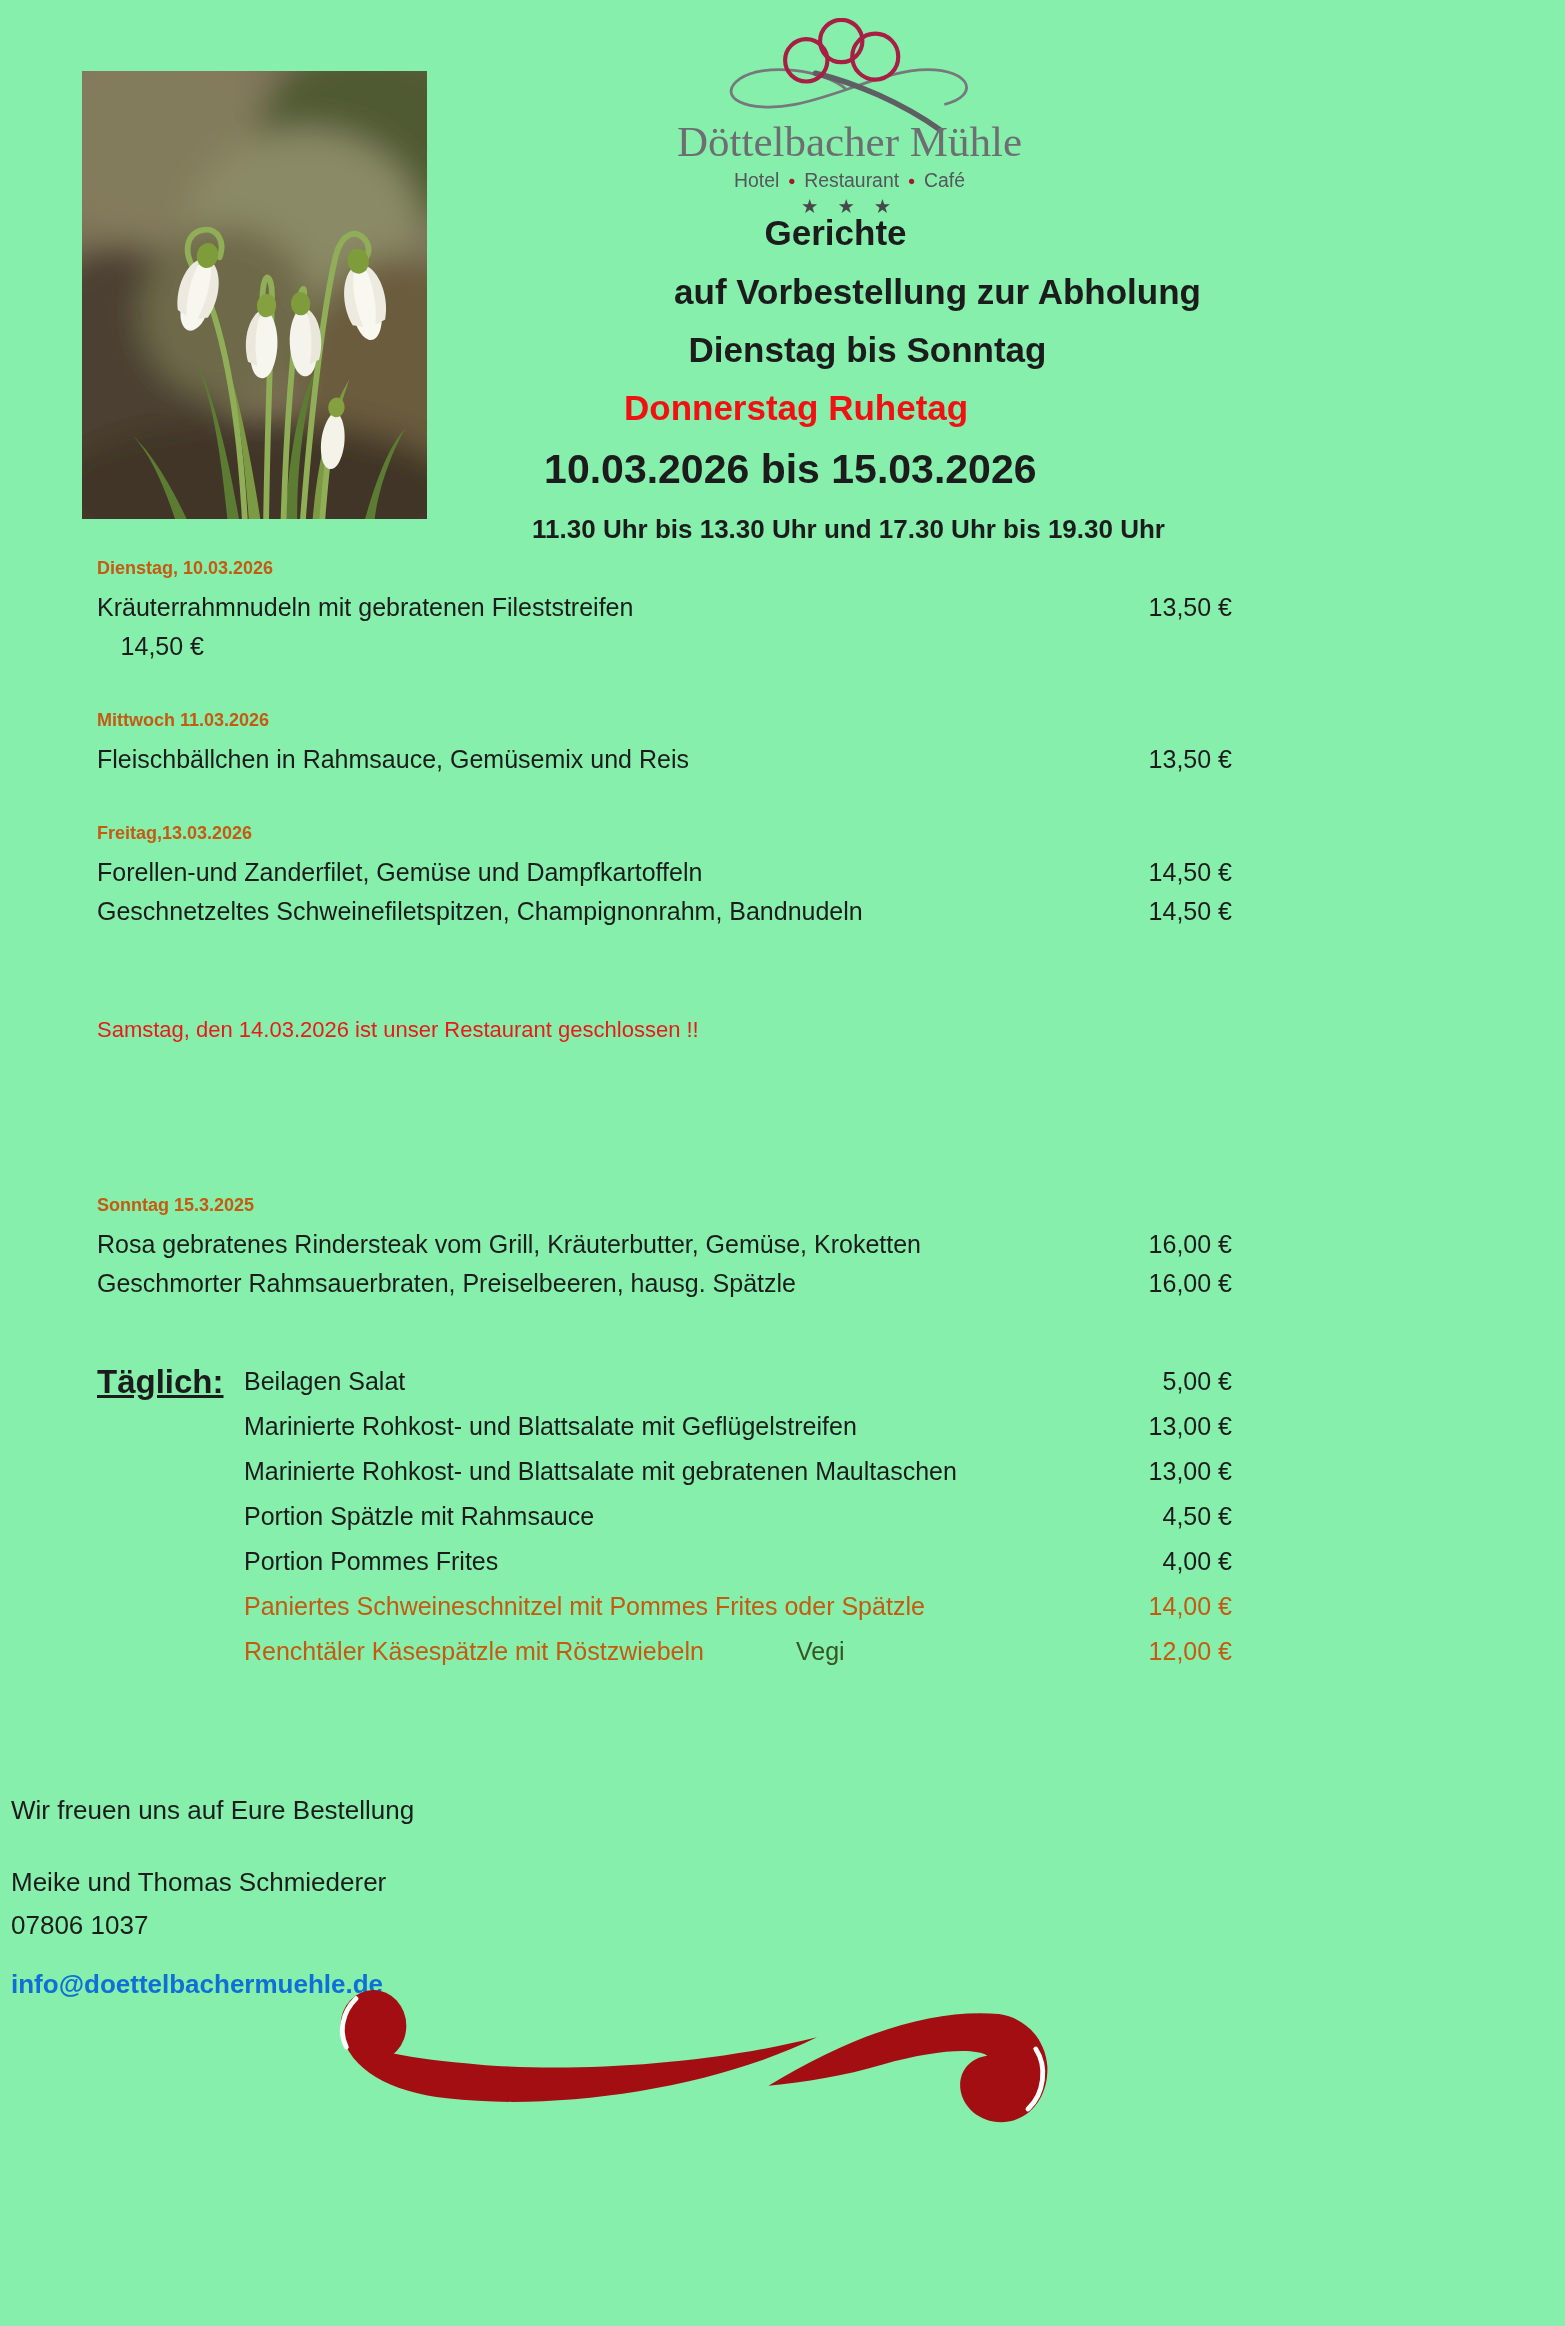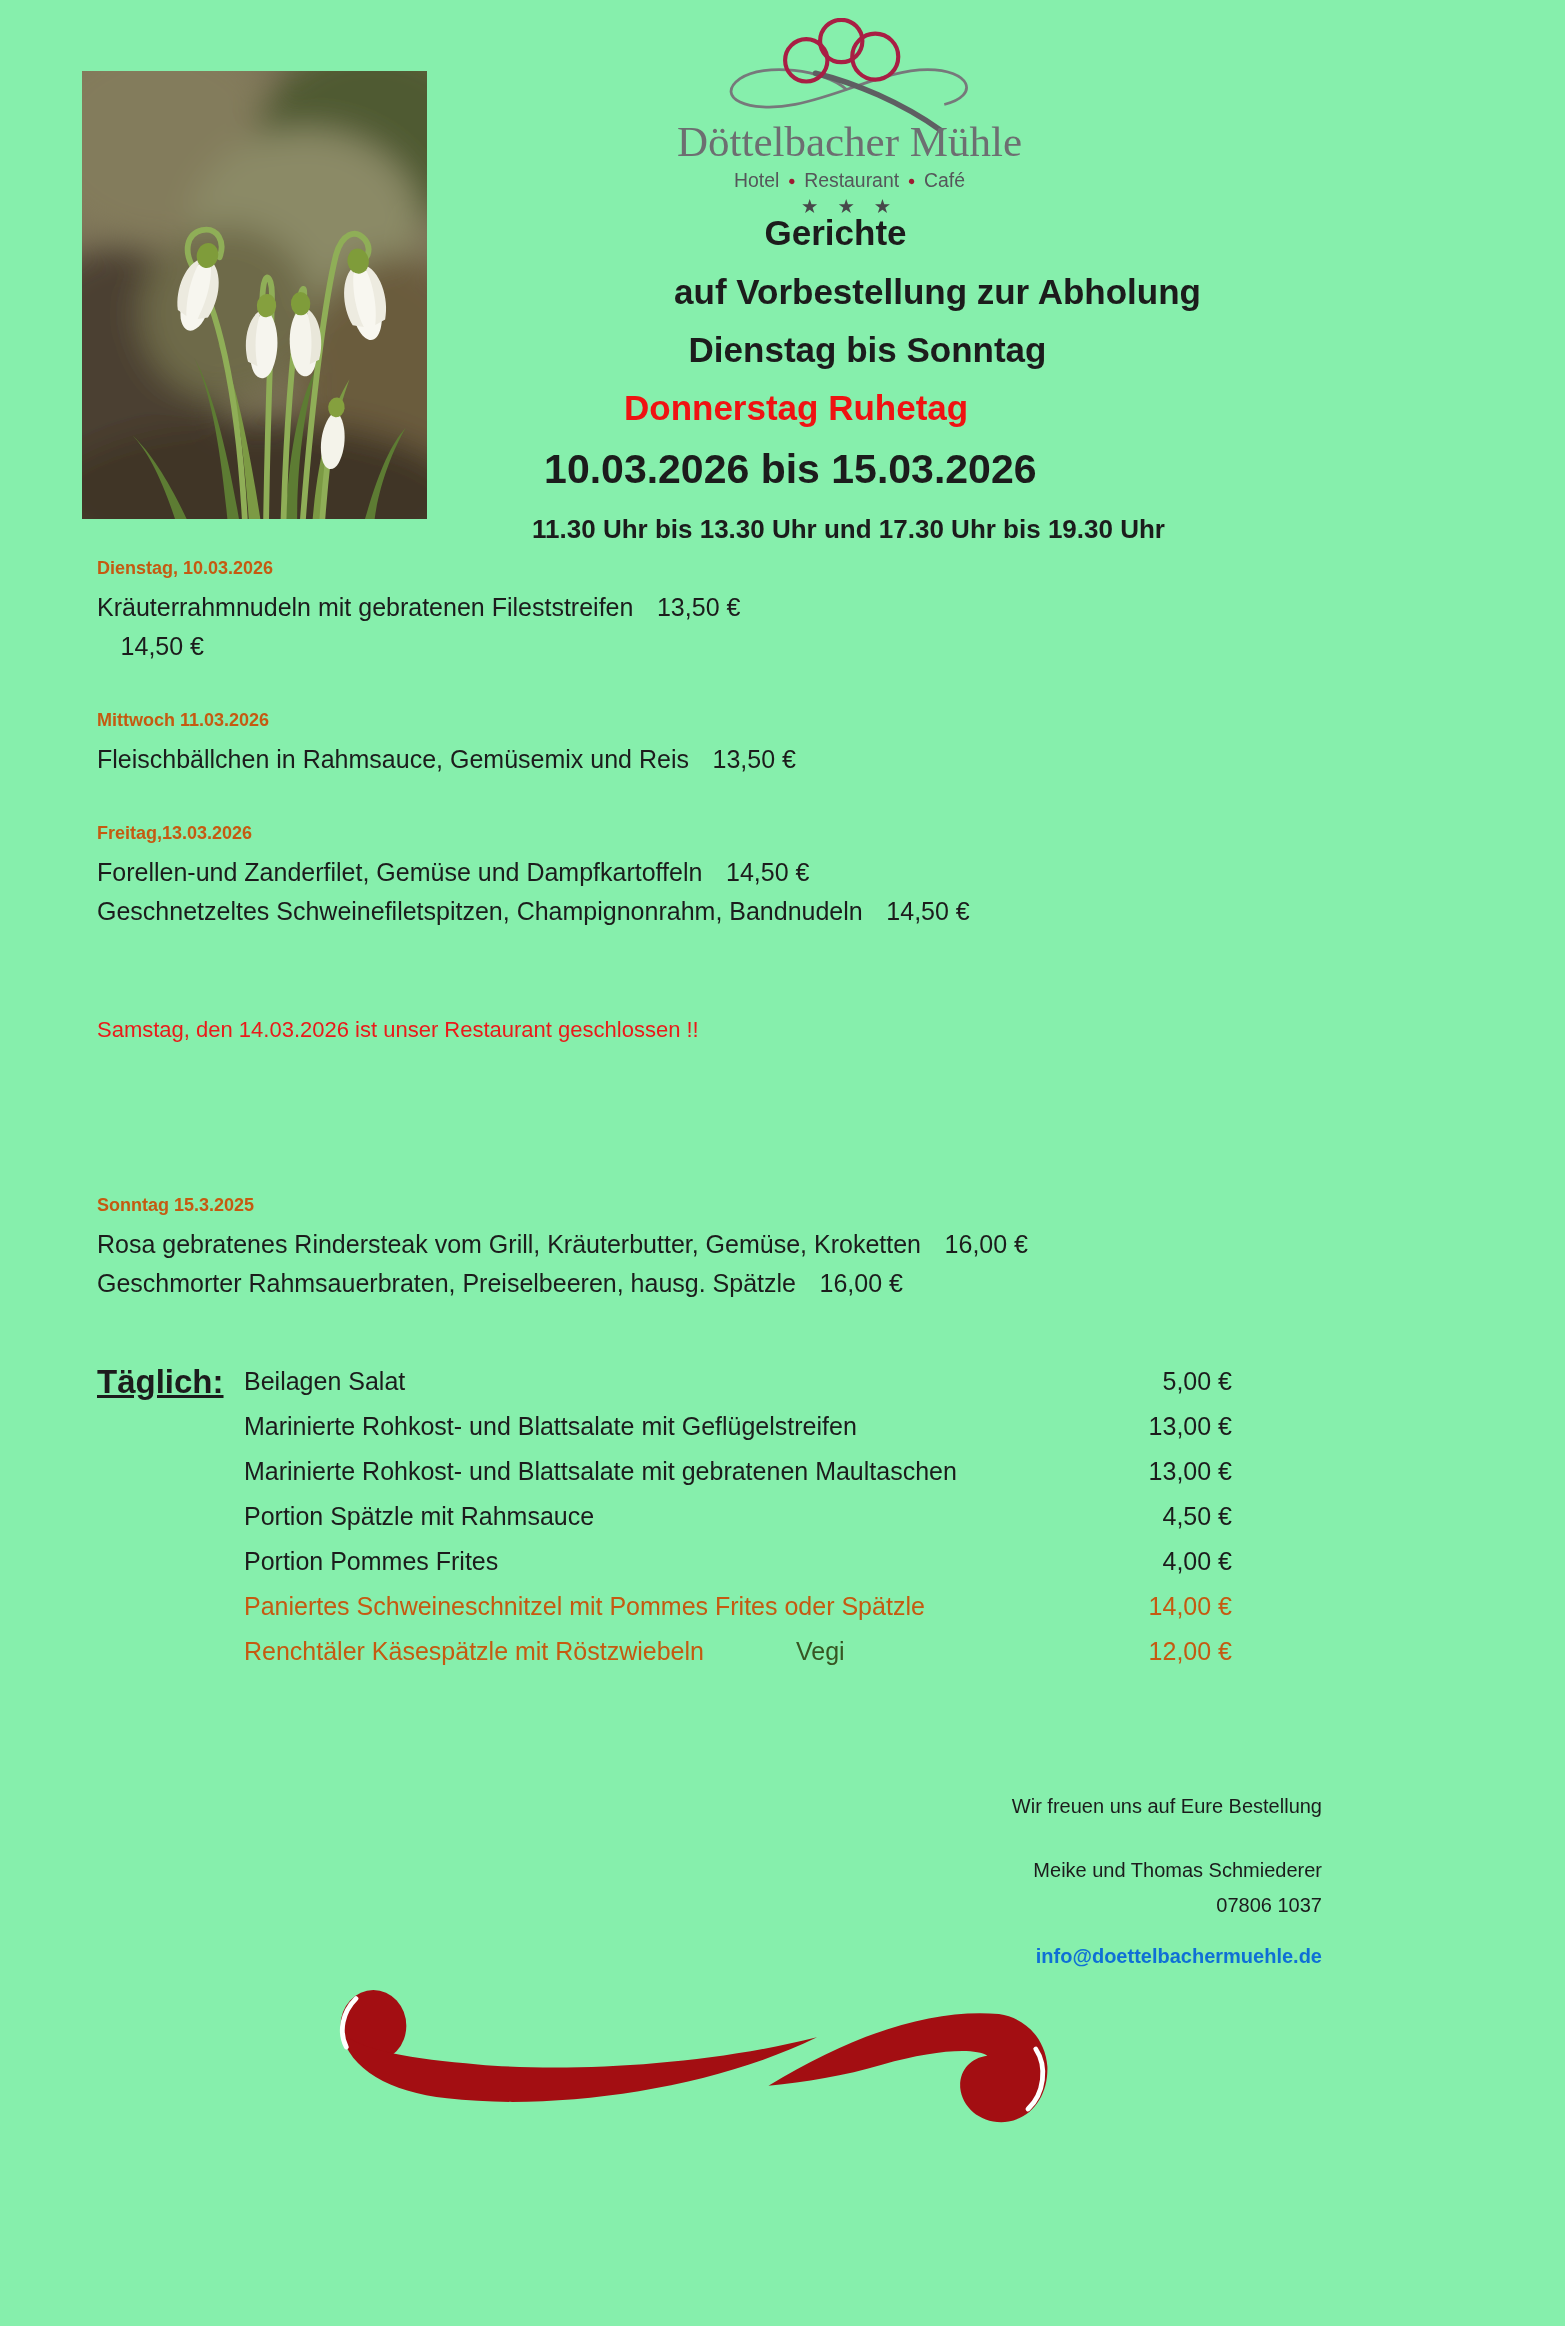--- a/index.html
+++ b/index.html
@@ -27,39 +27,39 @@
   .h-closed{top:388px;font-size:35px;color:#f01212;transform:translateX(13.6px)}
   .h-dates {top:446px;font-size:41px;transform:translateX(7.8px)}
   .h-hours {top:514px;font-size:26px;transform:translateX(66px)}
 
   
   .sections{position:absolute;left:97px;width:1135px}
   #menu-sections{top:549px}
   #sunday-section{top:1186px}
   .section{margin-bottom:35px}
   .sec-heading{font-size:18px;font-weight:bold;color:#c55a11;line-height:39px;white-space:nowrap}
-  .row{display:flex;line-height:39px;font-size:25px}
+  .row{display:flex;justify-content:space-between;line-height:39px;font-size:25px}
   .iname{white-space:nowrap}
   .price{min-width:107px;text-align:right;white-space:nowrap}
 
   .closed-notice{position:absolute;left:97px;top:1017px;width:1164px;
                  font-size:22px;color:#ea1a1a;white-space:nowrap}
 
   
   .daily{position:absolute;left:97px;top:1359px;width:1135px}
   .daily-label{position:absolute;left:0;top:0;font-size:33px;font-weight:bold;
                text-decoration:underline;line-height:45px}
   .daily-row{display:flex;line-height:45px;font-size:25px}
   .daily-row .left{padding-left:147px;white-space:nowrap}
   .daily-row .price{margin-left:auto}
   .daily-row.hl .left,.daily-row.hl .price{color:#c55a11}
   .vegi{color:#375623;margin-left:92px}
 
   
-  .footer{position:absolute;left:2px;top:1795px;width:1320px;text-align:right;font-size:20px}
+  .footer{position:absolute;left:11px;top:1795px;width:1320px;text-align:left;font-size:26px}
   .f1{margin-bottom:41px}
   .f2{margin-bottom:11.6px}
   .phone{font-weight:normal;margin-bottom:28px}
   .email{color:#0f6fd6;font-weight:bold;text-decoration:none;display:inline-block}
 
   .flourish{position:absolute;left:330px;top:1987px;width:723px;height:153px}
 </style>
 </head>
 <body>
 

